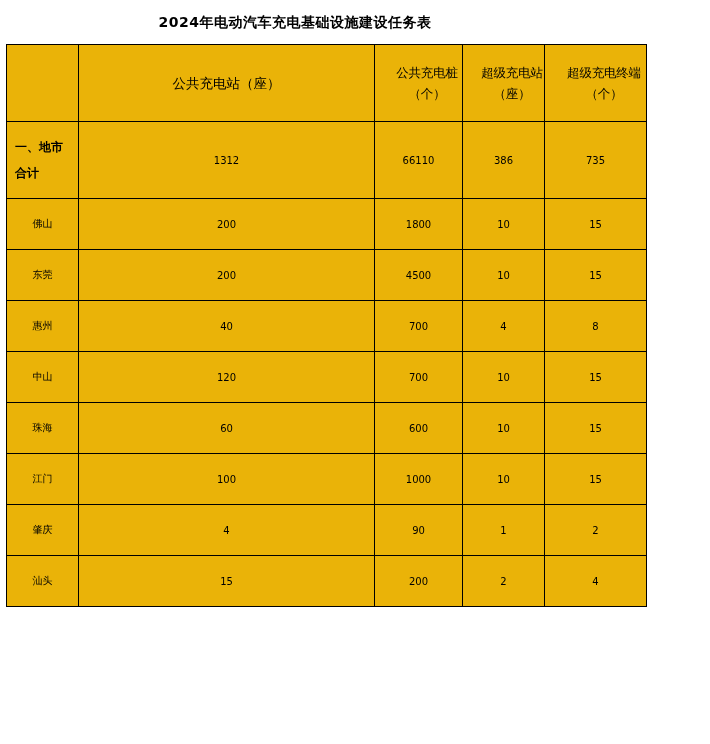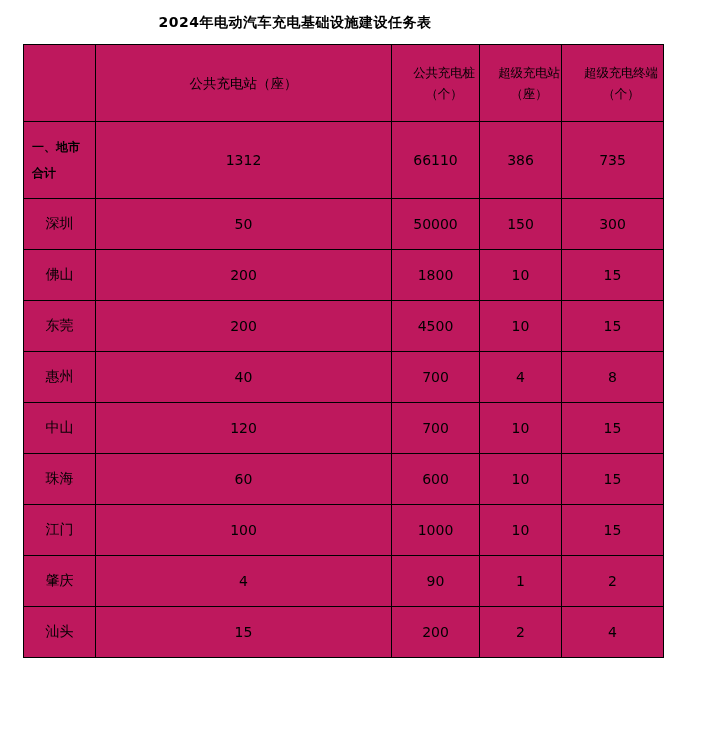--- a/index.html
+++ b/index.html
@@ -25,30 +25,30 @@
     font-size: 14px;
     font-weight: bold;
     letter-spacing: 0.5px;
     padding-top: 14px;
     padding-bottom: 12px;
     color: #000;
   }
   table.main-table {
     border-collapse: collapse;
     table-layout: fixed;
-    margin-left: 23px;
+    margin-left: 6px;
     width: 640px;
-    background: #be185d;
+    background: #eab308;
   }
   table.main-table td,
   table.main-table th {
     border: 1px solid #000000;
     text-align: center;
     vertical-align: middle;
-    font-size: 14px;
+    font-size: 10px;
     font-weight: normal;
     padding: 0;
     color: #000;
   }
   
   col.c0 { width: 72px; }
   col.c1 { width: 296px; }
   col.c2 { width: 88px; }
   col.c3 { width: 82px; }
   col.c4 { width: 102px; }
@@ -127,27 +127,20 @@
           <td class="rowlabel">
             <span class="hdr-line">一、地市</span>
             <span class="hdr-line">合计</span>
           </td>
           <td class="num">1312</td>
           <td class="num">66110</td>
           <td class="num">386</td>
           <td class="num">735</td>
         </tr>
         <tr class="data-row">
-          <td class="rowlabel">深圳</td>
-          <td class="num">50</td>
-          <td class="num">50000</td>
-          <td class="num">150</td>
-          <td class="num">300</td>
-        </tr>
-        <tr class="data-row">
           <td class="rowlabel">佛山</td>
           <td class="num">200</td>
           <td class="num">1800</td>
           <td class="num">10</td>
           <td class="num">15</td>
         </tr>
         <tr class="data-row">
           <td class="rowlabel">东莞</td>
           <td class="num">200</td>
           <td class="num">4500</td>

